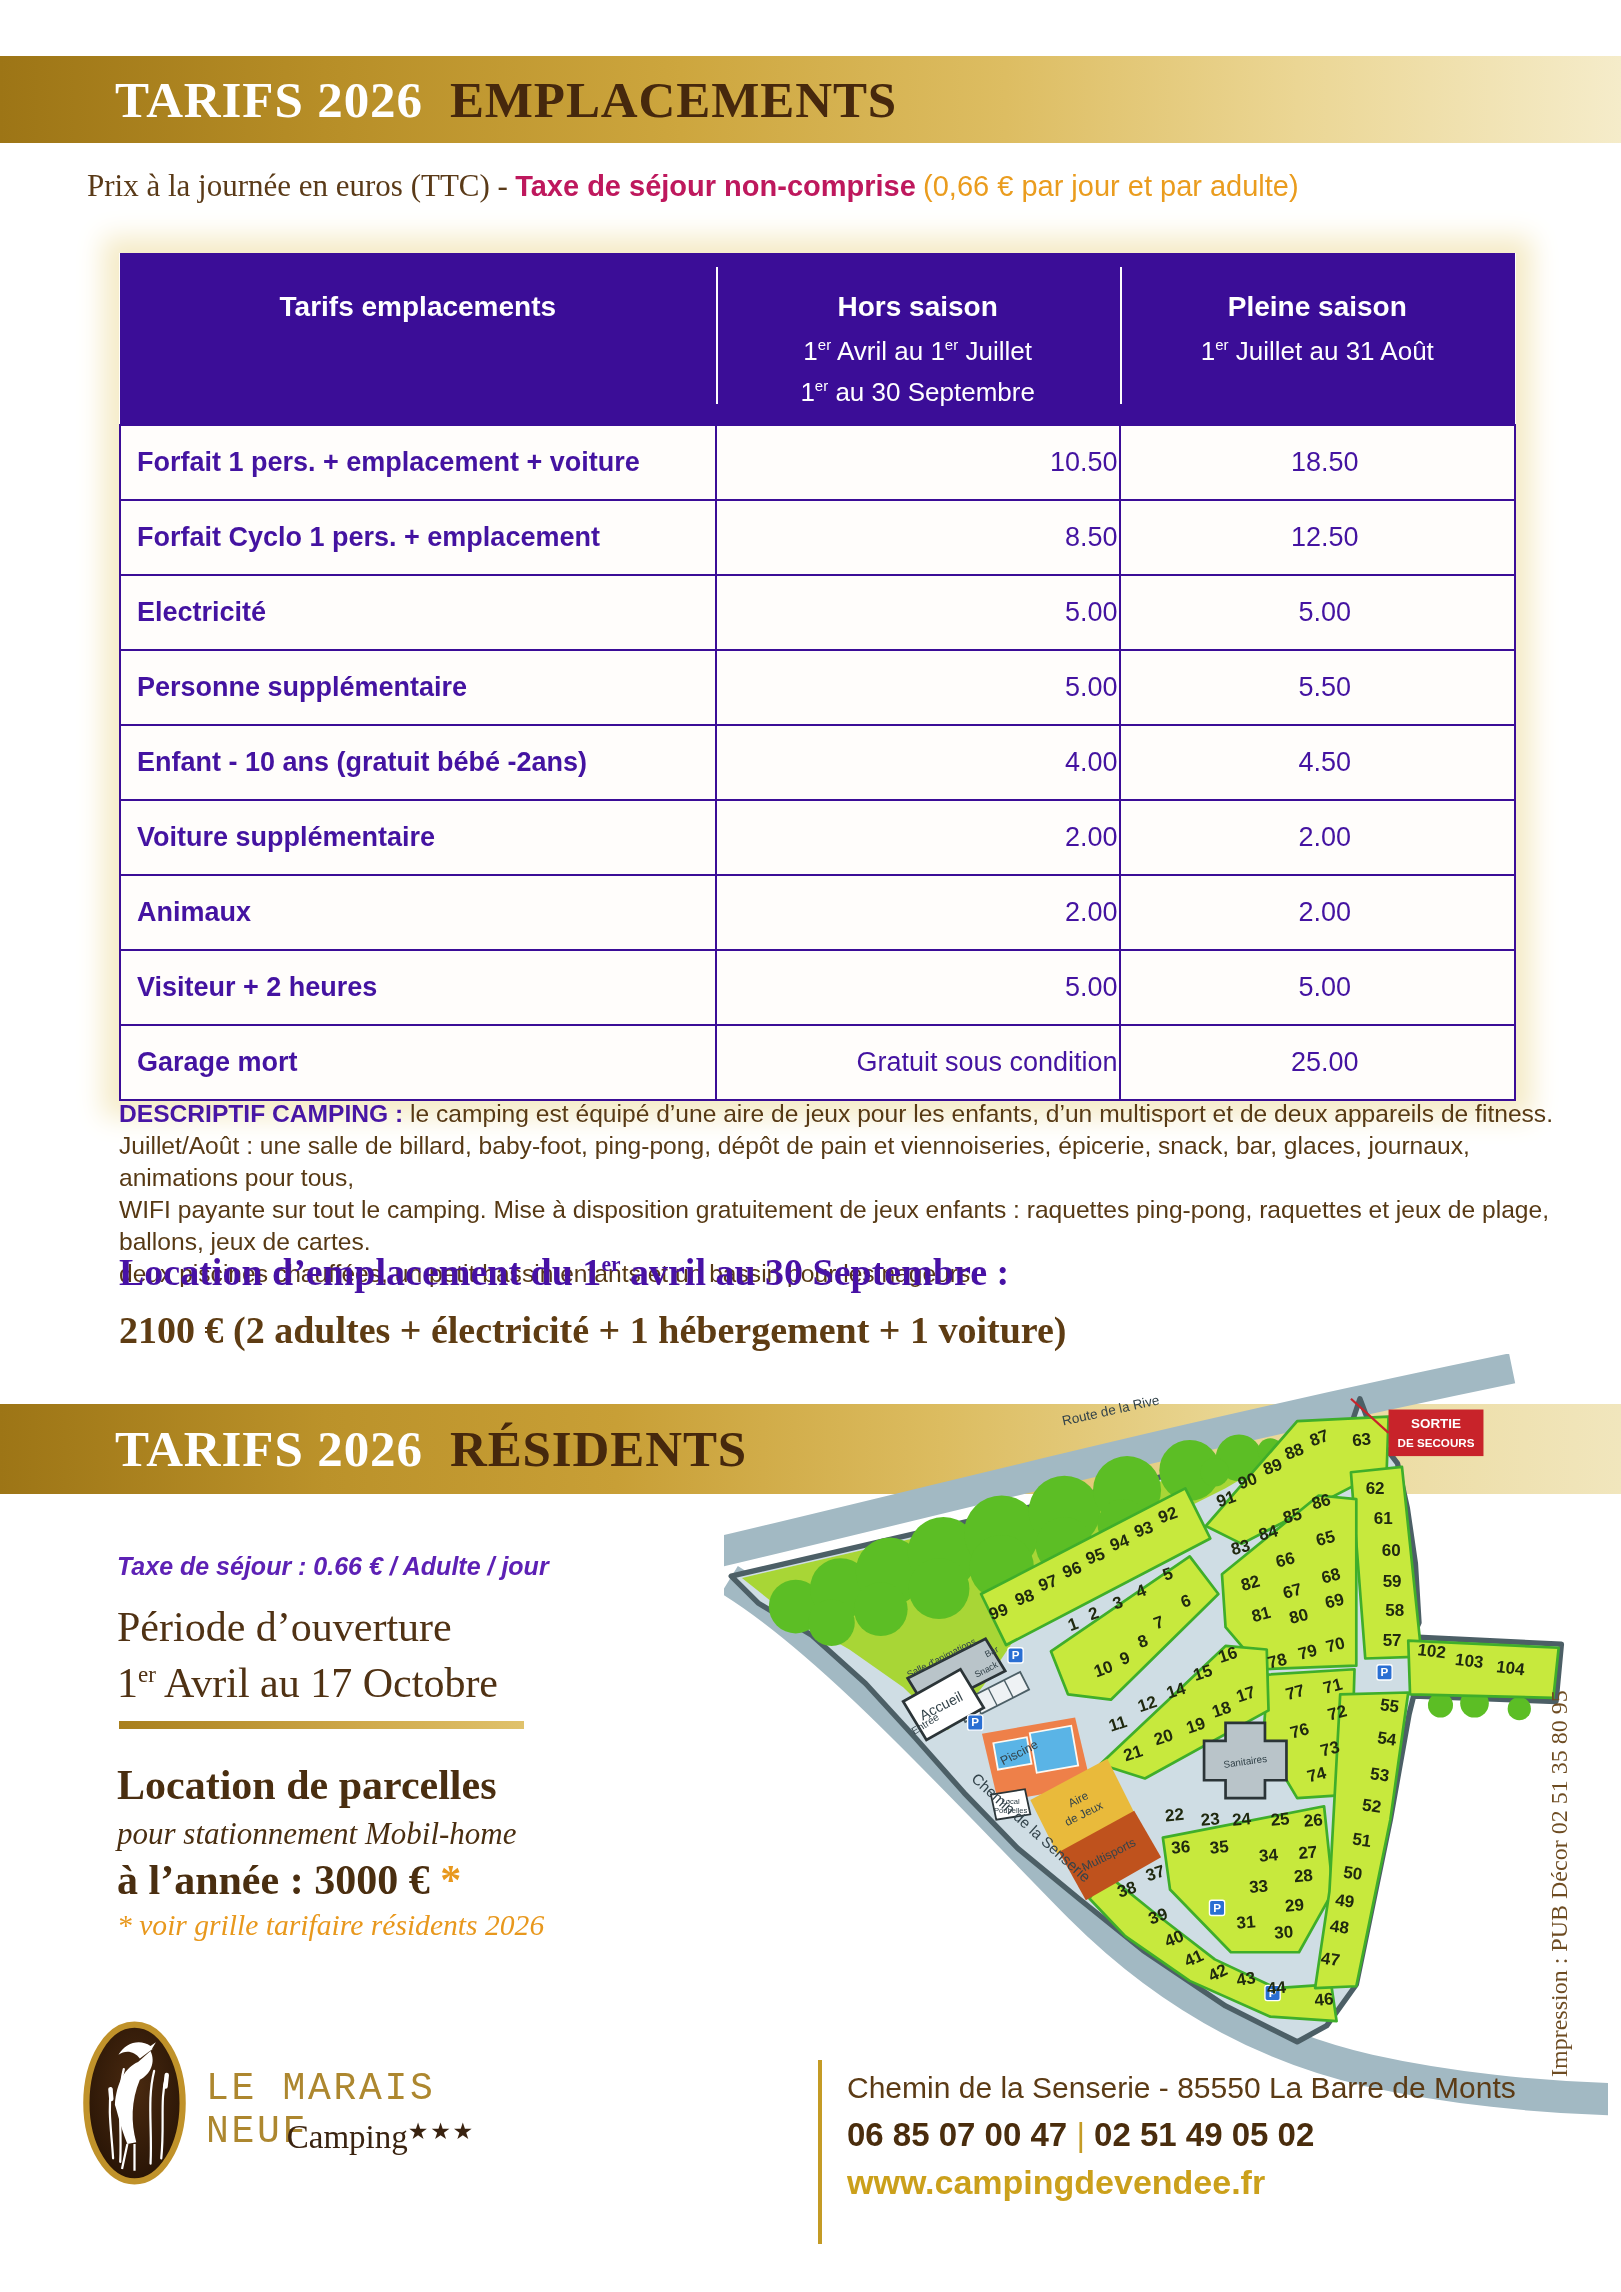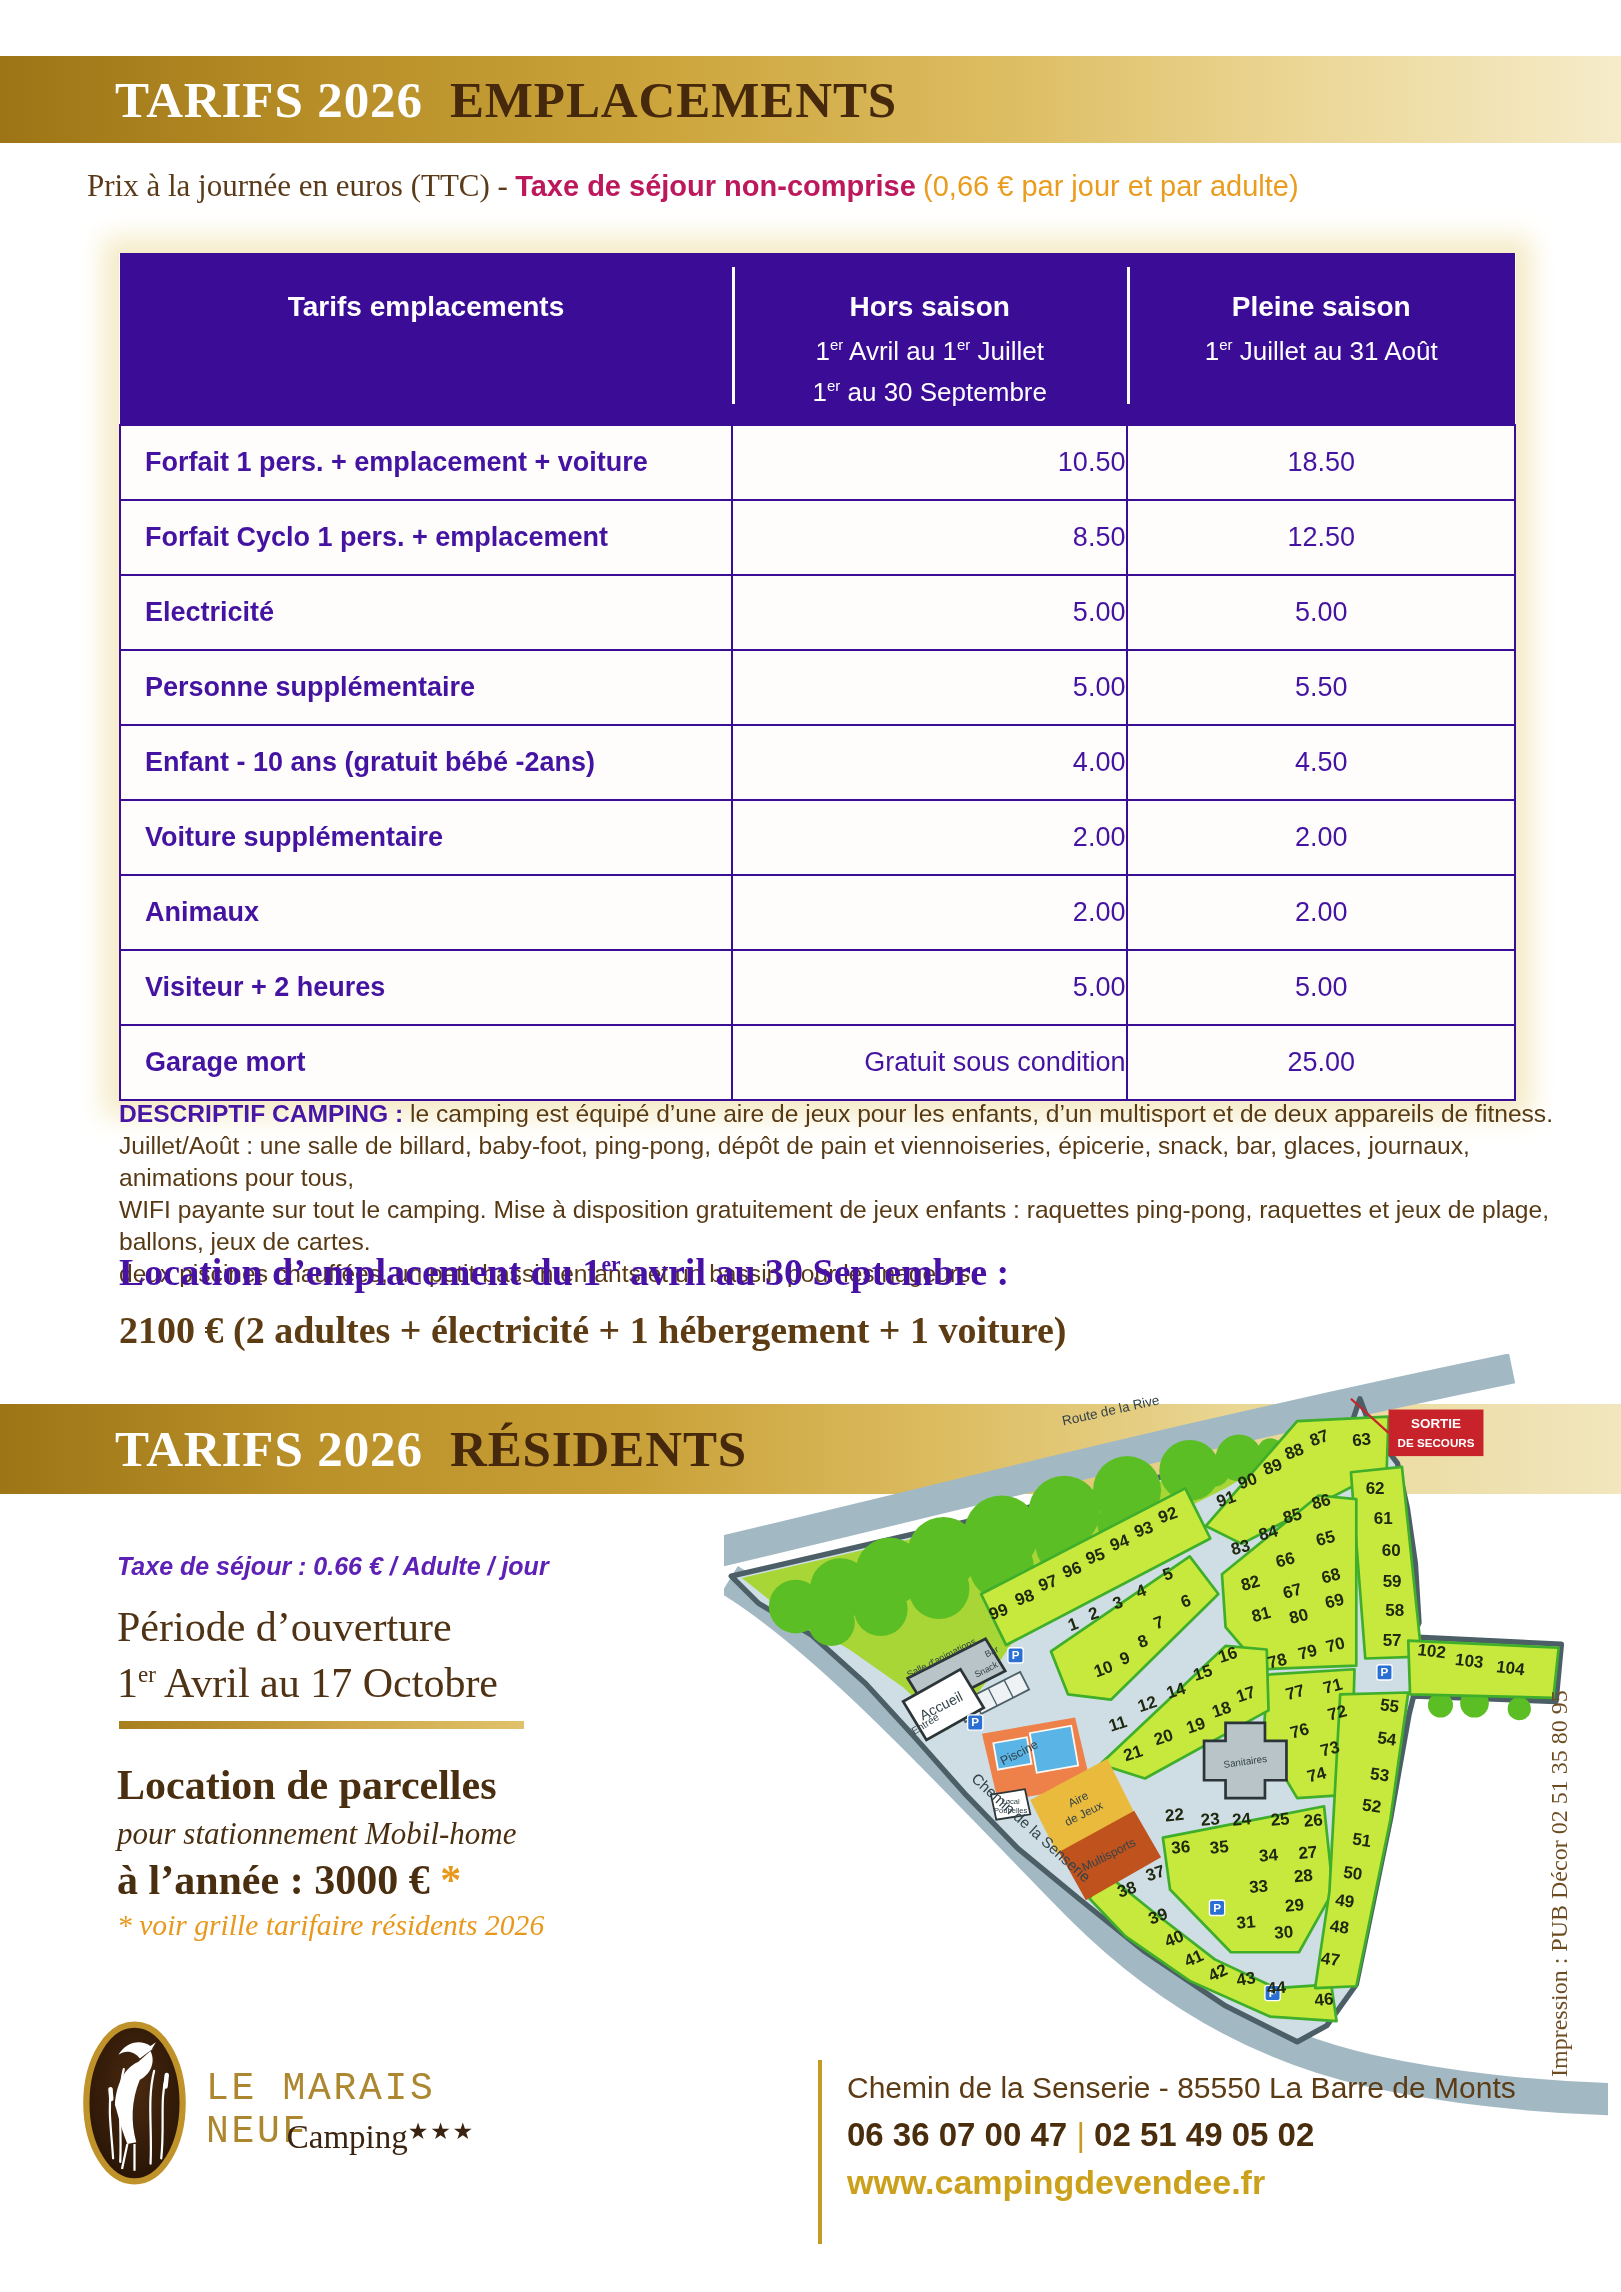--- a/index.html
+++ b/index.html
@@ -22,21 +22,21 @@
   .subtitle .s-orange{font-size:29px;color:#ea9c1e;margin-left:7.2px;}
   
   .tariff-table{position:absolute;left:119px;top:253px;width:1397px;border-collapse:collapse;
     box-shadow:0 0 25px 16px #f5ebc7;background:#fffdfb;}
   .tariff-table th{background:#3b0d97;color:#fff;vertical-align:top;padding-top:36px;position:relative;}
   .tariff-table thead tr{height:172px;}
   .th-main{font-size:28px;font-weight:700;line-height:36px;}
   .th-sub{font-size:26px;font-weight:400;line-height:35px;margin-top:1.8px;}
   .th-sub sup{font-size:15px;}
   .tariff-table th.sep:before{content:"";position:absolute;left:0;top:14.3px;bottom:19.7px;width:2.7px;background:#fdfdfd;}
-  .tariff-table td{border:2.7px solid #3b0d97;height:71px;font-size:27px;color:#4413a1;}
+  .tariff-table td{border:2.7px solid #3b0d97;height:71px;font-size:27px;color:#4413a1;padding-left:16px;}
   .td-label{font-weight:700;padding-left:24px;width:596px;}
   .td-val{text-align:right;font-weight:400;width:399px;}
   .td-val2{text-align:center;font-weight:500;width:392px;}
   
   .descriptif{position:absolute;left:119px;top:1098px;width:1451px;font-size:24.6px;line-height:32px;color:#573914;}
   .descriptif p{margin:0;}
   .desc-label{color:#4816a5;font-weight:700;}
   
   .loc-heading{position:absolute;left:119px;top:1250px;font-family:"Liberation Serif",serif;
     font-weight:bold;font-size:38px;color:#4711a5;}
@@ -423,18 +423,18 @@
     <path fill="#ffffff" d="M38,98 C40,72 50,56 64,50 L82,34 66,46 C60,38 50,36 42,42 C50,28 66,24 78,32 L84,28 78,38 C84,50 78,64 66,70 C56,94 56,118 62,140 L52,142 C44,122 42,110 38,98 Z"></path>
     <path d="M52,142 L46,170 M60,142 L60,172" stroke="#ffffff" stroke-width="2.5"></path>
   </svg>
   <div class="brand-name">LE MARAIS NEUF</div>
   <div class="brand-sub">
     <span>Camping</span><span class="stars">★★★</span>
   </div>
   <div class="footer-divider"></div>
   <div class="contact">
     <p class="c-address">Chemin de la Senserie - 85550 La Barre de Monts</p>
-    <p class="c-phone"><span>06 36 07 00 47 </span><span class="pipe">|</span><span> 02 51 49 05 02</span></p>
+    <p class="c-phone"><span>06 85 07 00 47 </span><span class="pipe">|</span><span> 02 51 49 05 02</span></p>
     <p class="c-web">www.campingdevendee.fr</p>
   </div>
 
 </div>
 
 
 </body></html>

